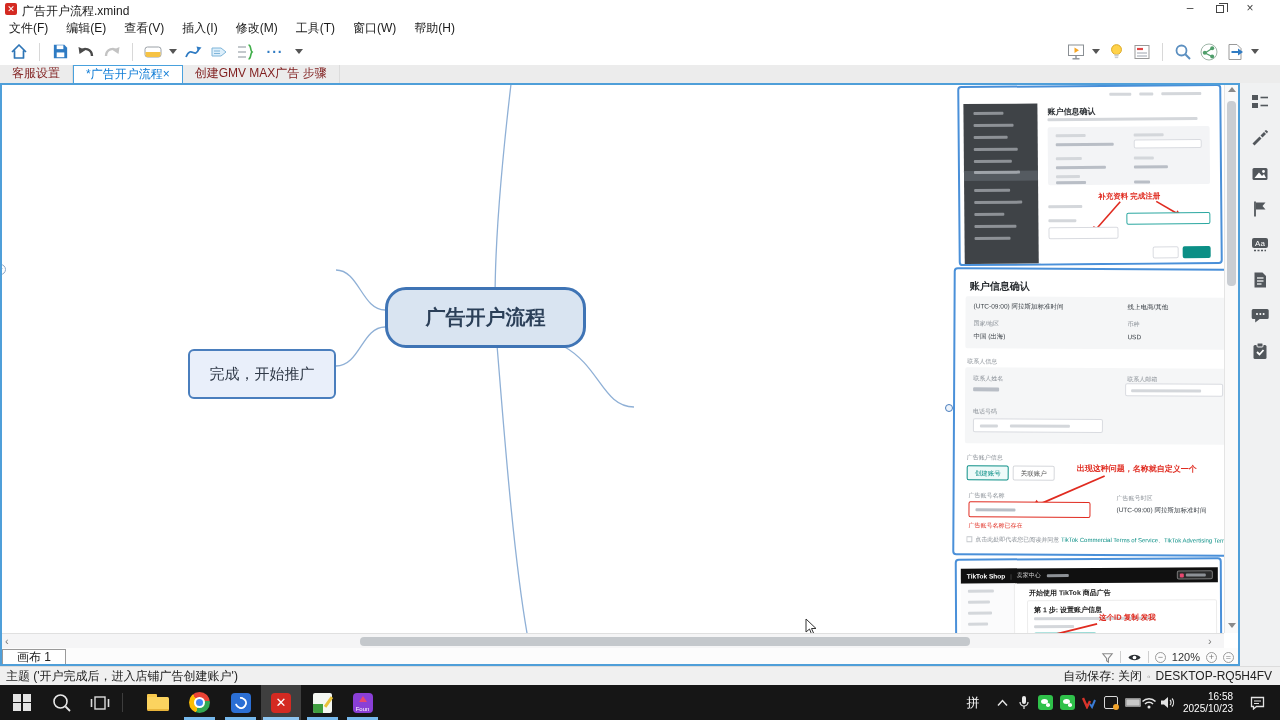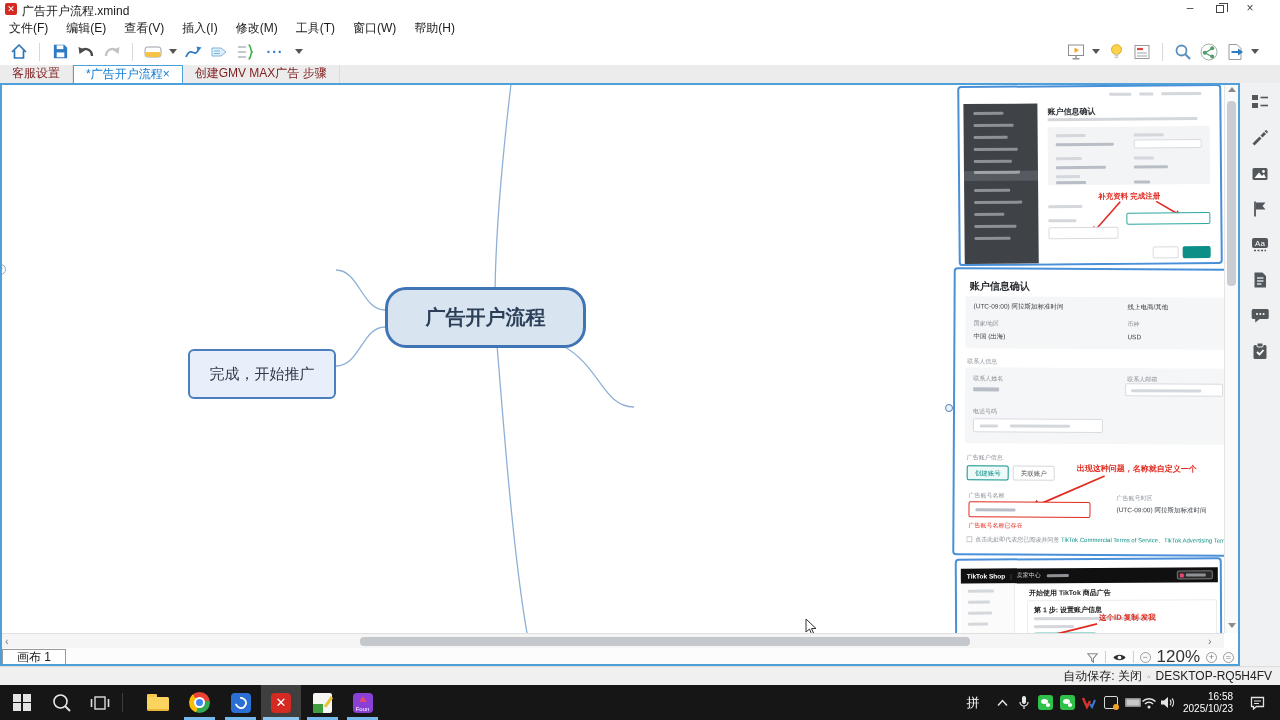--- a/index.html
+++ b/index.html
@@ -70,21 +70,21 @@
   .tri-up { width:0; height:0; border-left:4px solid transparent; border-right:4px solid transparent; border-bottom:5px solid #8a8a8a; }
   .tri-down { width:0; height:0; border-left:4px solid transparent; border-right:4px solid transparent; border-top:5px solid #8a8a8a; }
 
   
   #sheetbar { left:0; top:565px; width:1240px; height:18px; background:#fcfcfc; z-index:8; }
   #sheet-tab { left:2px; top:1px; height:16px; padding:0 14px; background:#fff; border:1px solid #9a9a9a;
     font-size:12px; line-height:15px; color:#222; }
   #sheet-controls { right:6px; top:0; height:18px; display:flex; align-items:center; gap:6px; z-index:9; }
   .zoomcircle { width:11px; height:11px; border:1px solid #9a9a9a; border-radius:50%; color:#777;
     font-size:9px; line-height:9px; text-align:center; }
-  #zoom-level { font-size:17px; color:#333; }
+  #zoom-level { font-size:11px; color:#333; }
 
   
   #right-panel { left:1240px; top:83px; width:40px; height:583px; background:#f0f1f2; }
   .rp-icon { left:11px; width:18px; height:18px; }
 
   
   #statusbar { left:0; top:666px; width:1280px; height:19px; background:#f0f0f0; border-top:1px solid #dcdcdc;
     display:flex; align-items:center; font-size:12px; color:#222; }
   #statusbar .right { margin-left:auto; display:flex; align-items:center; gap:5px; padding-right:8px; }
 
@@ -471,20 +471,21 @@
         <circle cx="12.6" cy="8" r="1" fill="#fff"></circle>
       </svg>
     <svg class="abs rp-icon" style="top:259px;" viewBox="0 0 18 18">
         <rect x="2.5" y="3" width="13" height="14" rx="1.5" fill="#52575c"></rect>
         <rect x="6" y="1" width="6" height="4" rx="1" fill="#52575c" stroke="#f0f1f2"></rect>
         <path d="M6 10 l2.5 2.5 4 -4.5" fill="none" stroke="#fff" stroke-width="1.8"></path>
       </svg>
   </div>
 
   <div id="statusbar" class="abs">
+    <span style="padding-left:6px;">主题 ('开户完成后，进入店铺广告创建账户')</span>
     <span class="right">
       <span>自动保存: 关闭</span>
       <span style="color:#888;font-size:10px;">◦</span>
       <span>DESKTOP-RQ5H4FV</span>
     </span>
   </div>
 
   <div id="taskbar" class="abs">
     <div class="abs tb-cell" style="left:2px;width:40px;height:35px;">
       <div style="display:grid;grid-template-columns:8px 8px;grid-gap:1.5px;">

